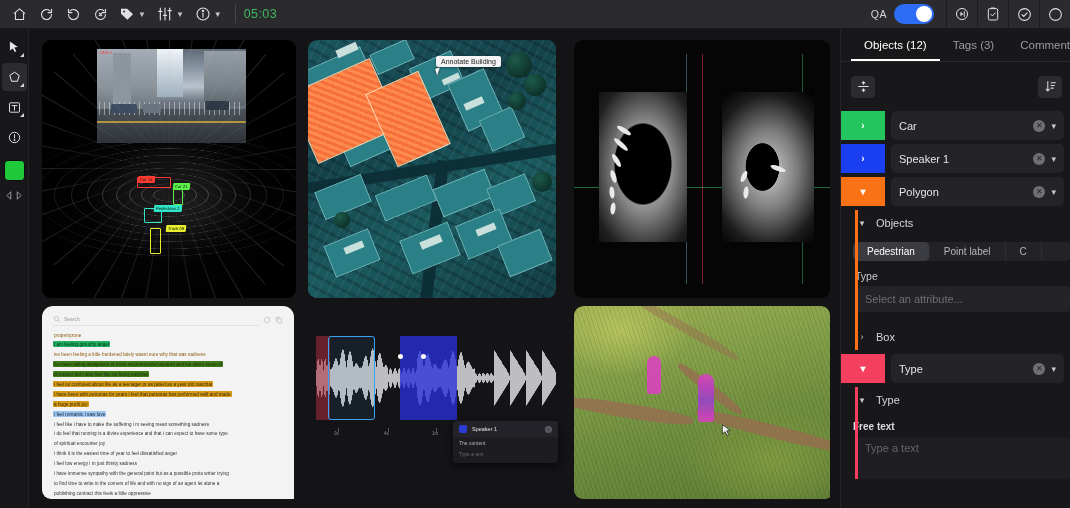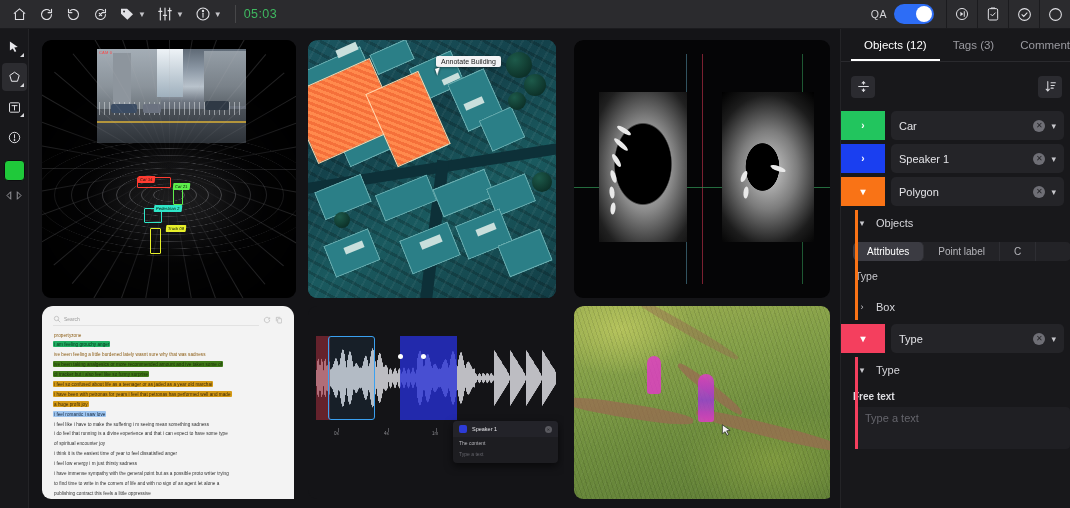--- a/index.html
+++ b/index.html
@@ -950,26 +950,27 @@
 
         <div class="nest">
           <span style="position:absolute;left:14px;top:0;bottom:0;width:3px;background:#f97316;"></span>
 
           <div class="sub-row">
             <span class="chv">▾</span>
             <span class="lbl">Objects</span>
           </div>
 
           <div class="attr-tabs">
-            <div class="attr-tab active">Attributes</div>
+            <div class="attr-tab active">Pedestrian</div>
             <div class="attr-tab">Point label</div>
             <div class="attr-tab">C</div>
           </div>
 
           <div class="field-lbl">Type</div>
+          <div class="field-inp">Select an attribute...</div>
 
           <div class="sub-row" style="margin-top:12px;">
             <span class="chv">›</span>
             <span class="lbl">Box</span>
           </div>
         </div>
 
         <div class="obj-row" style="margin-top:4px;">
           <div class="obj-color" style="background:#f43f5e;">
             <span>▾</span>

